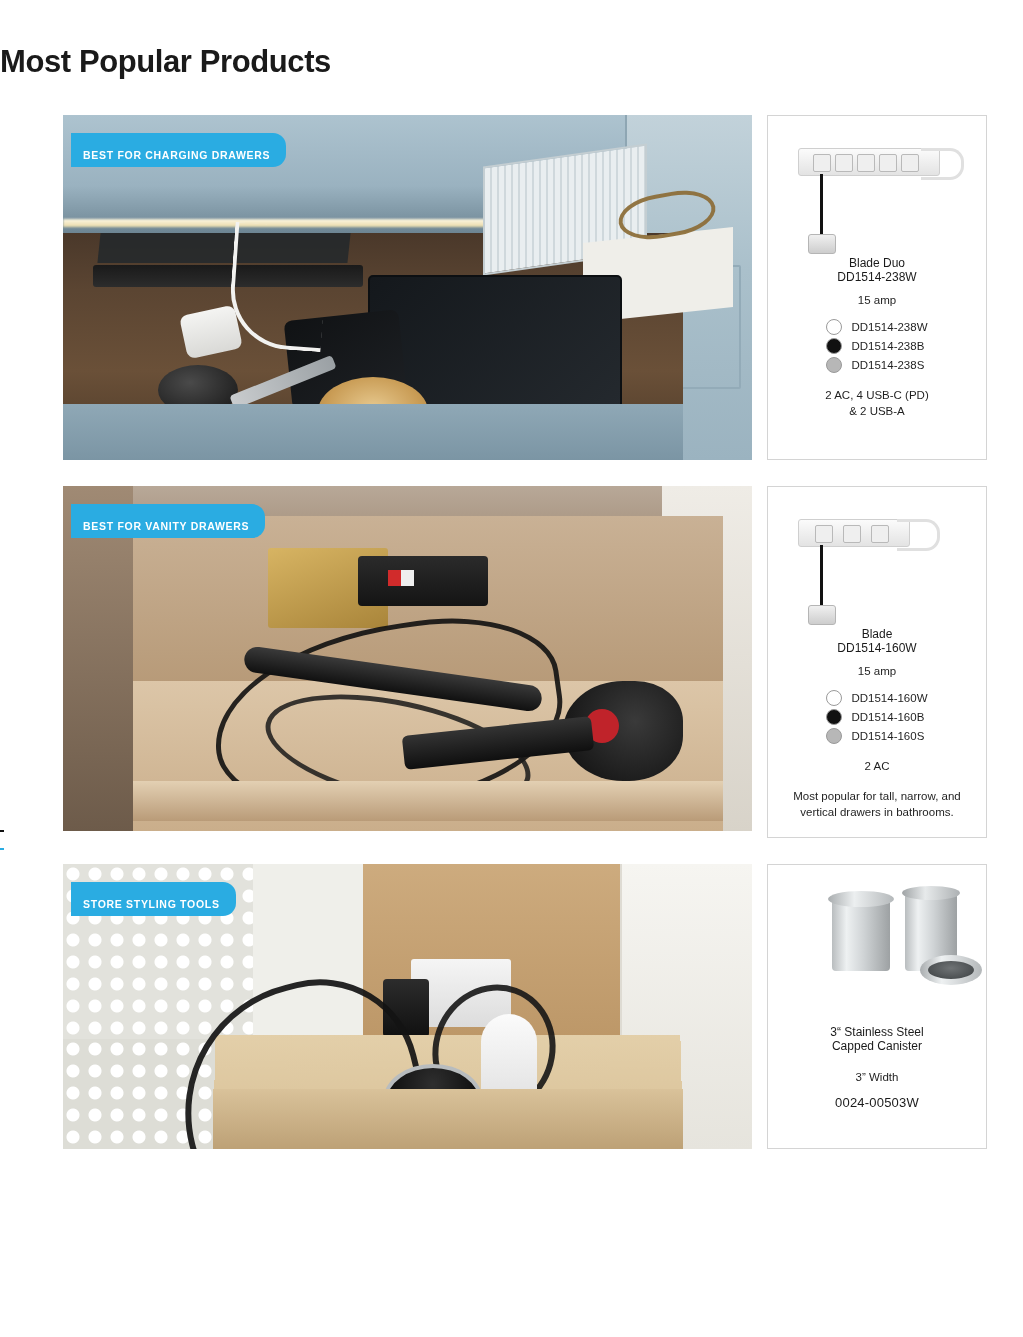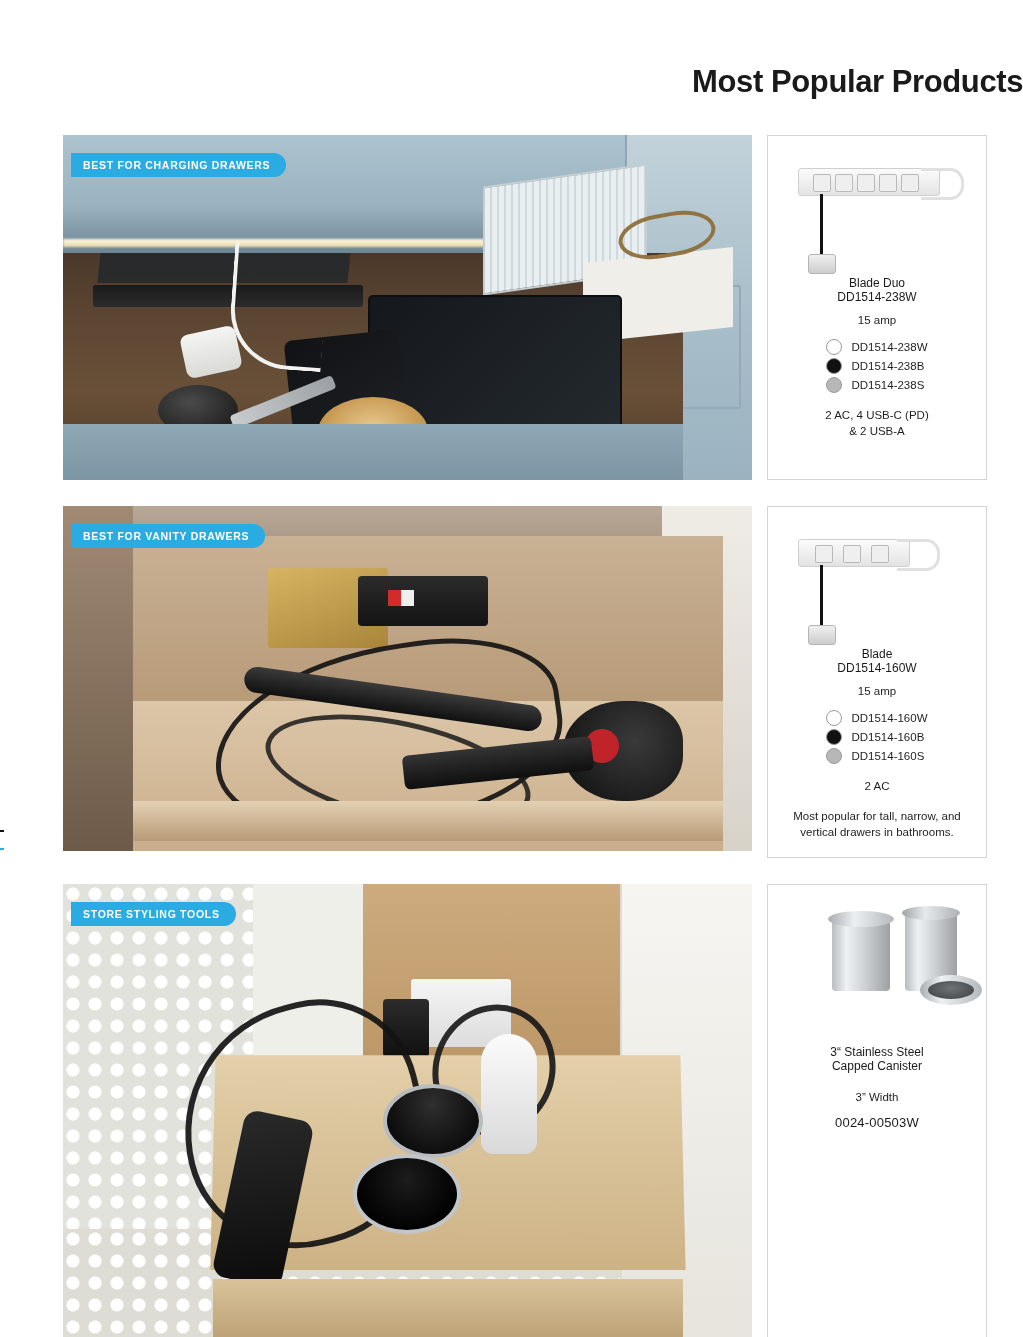--- a/index.html
+++ b/index.html
@@ -25,26 +25,26 @@
   .edge-mark {
     position: absolute;
     left: 0;
     width: 4px;
     background: #0d0d0d;
   }
   .edge-mark.top { top: 830px; height: 2px; background:#111; }
   .edge-mark.bot { top: 848px; height: 2px; background:#2aace2; }
 
   h1.page-title {
-    text-align: right;
+    text-align: left;
     font-size: 31px;
     font-weight: bold;
     letter-spacing: -0.4px;
     margin: 0;
-    padding-top: 64px;
+    padding-top: 44px;
     color: #1a1a1a;
   }
 
   .rows {
     margin-top: 35px;
   }
 
   .product-row {
     position: relative;
     display: flex;
@@ -57,32 +57,32 @@
 
   .photo {
     position: relative;
     width: 689px;
     height: 345px;
     overflow: hidden;
     flex: none;
     background: #cfd6da;
   }
   .photo.row2 { height: 345px; }
-  .photo.row3 { height: 455px; }
+  .photo.row3 { height: 285px; }
 
   .badge {
     position: absolute;
     top: 18px;
     left: 8px;
     background: #2aace2;
     color: #ffffff;
     font-size: 10.5px;
     font-weight: bold;
     letter-spacing: 0.7px;
-    padding: 6px 16px 6px 12px;
+    padding: 16px 16px 6px 12px;
     border-radius: 0 13px 13px 0;
     z-index: 5;
     white-space: nowrap;
   }
 
   .info {
     flex: 1;
     border: 1px solid #d4d4d4;
     margin-left: 15px;
     box-sizing: border-box;

